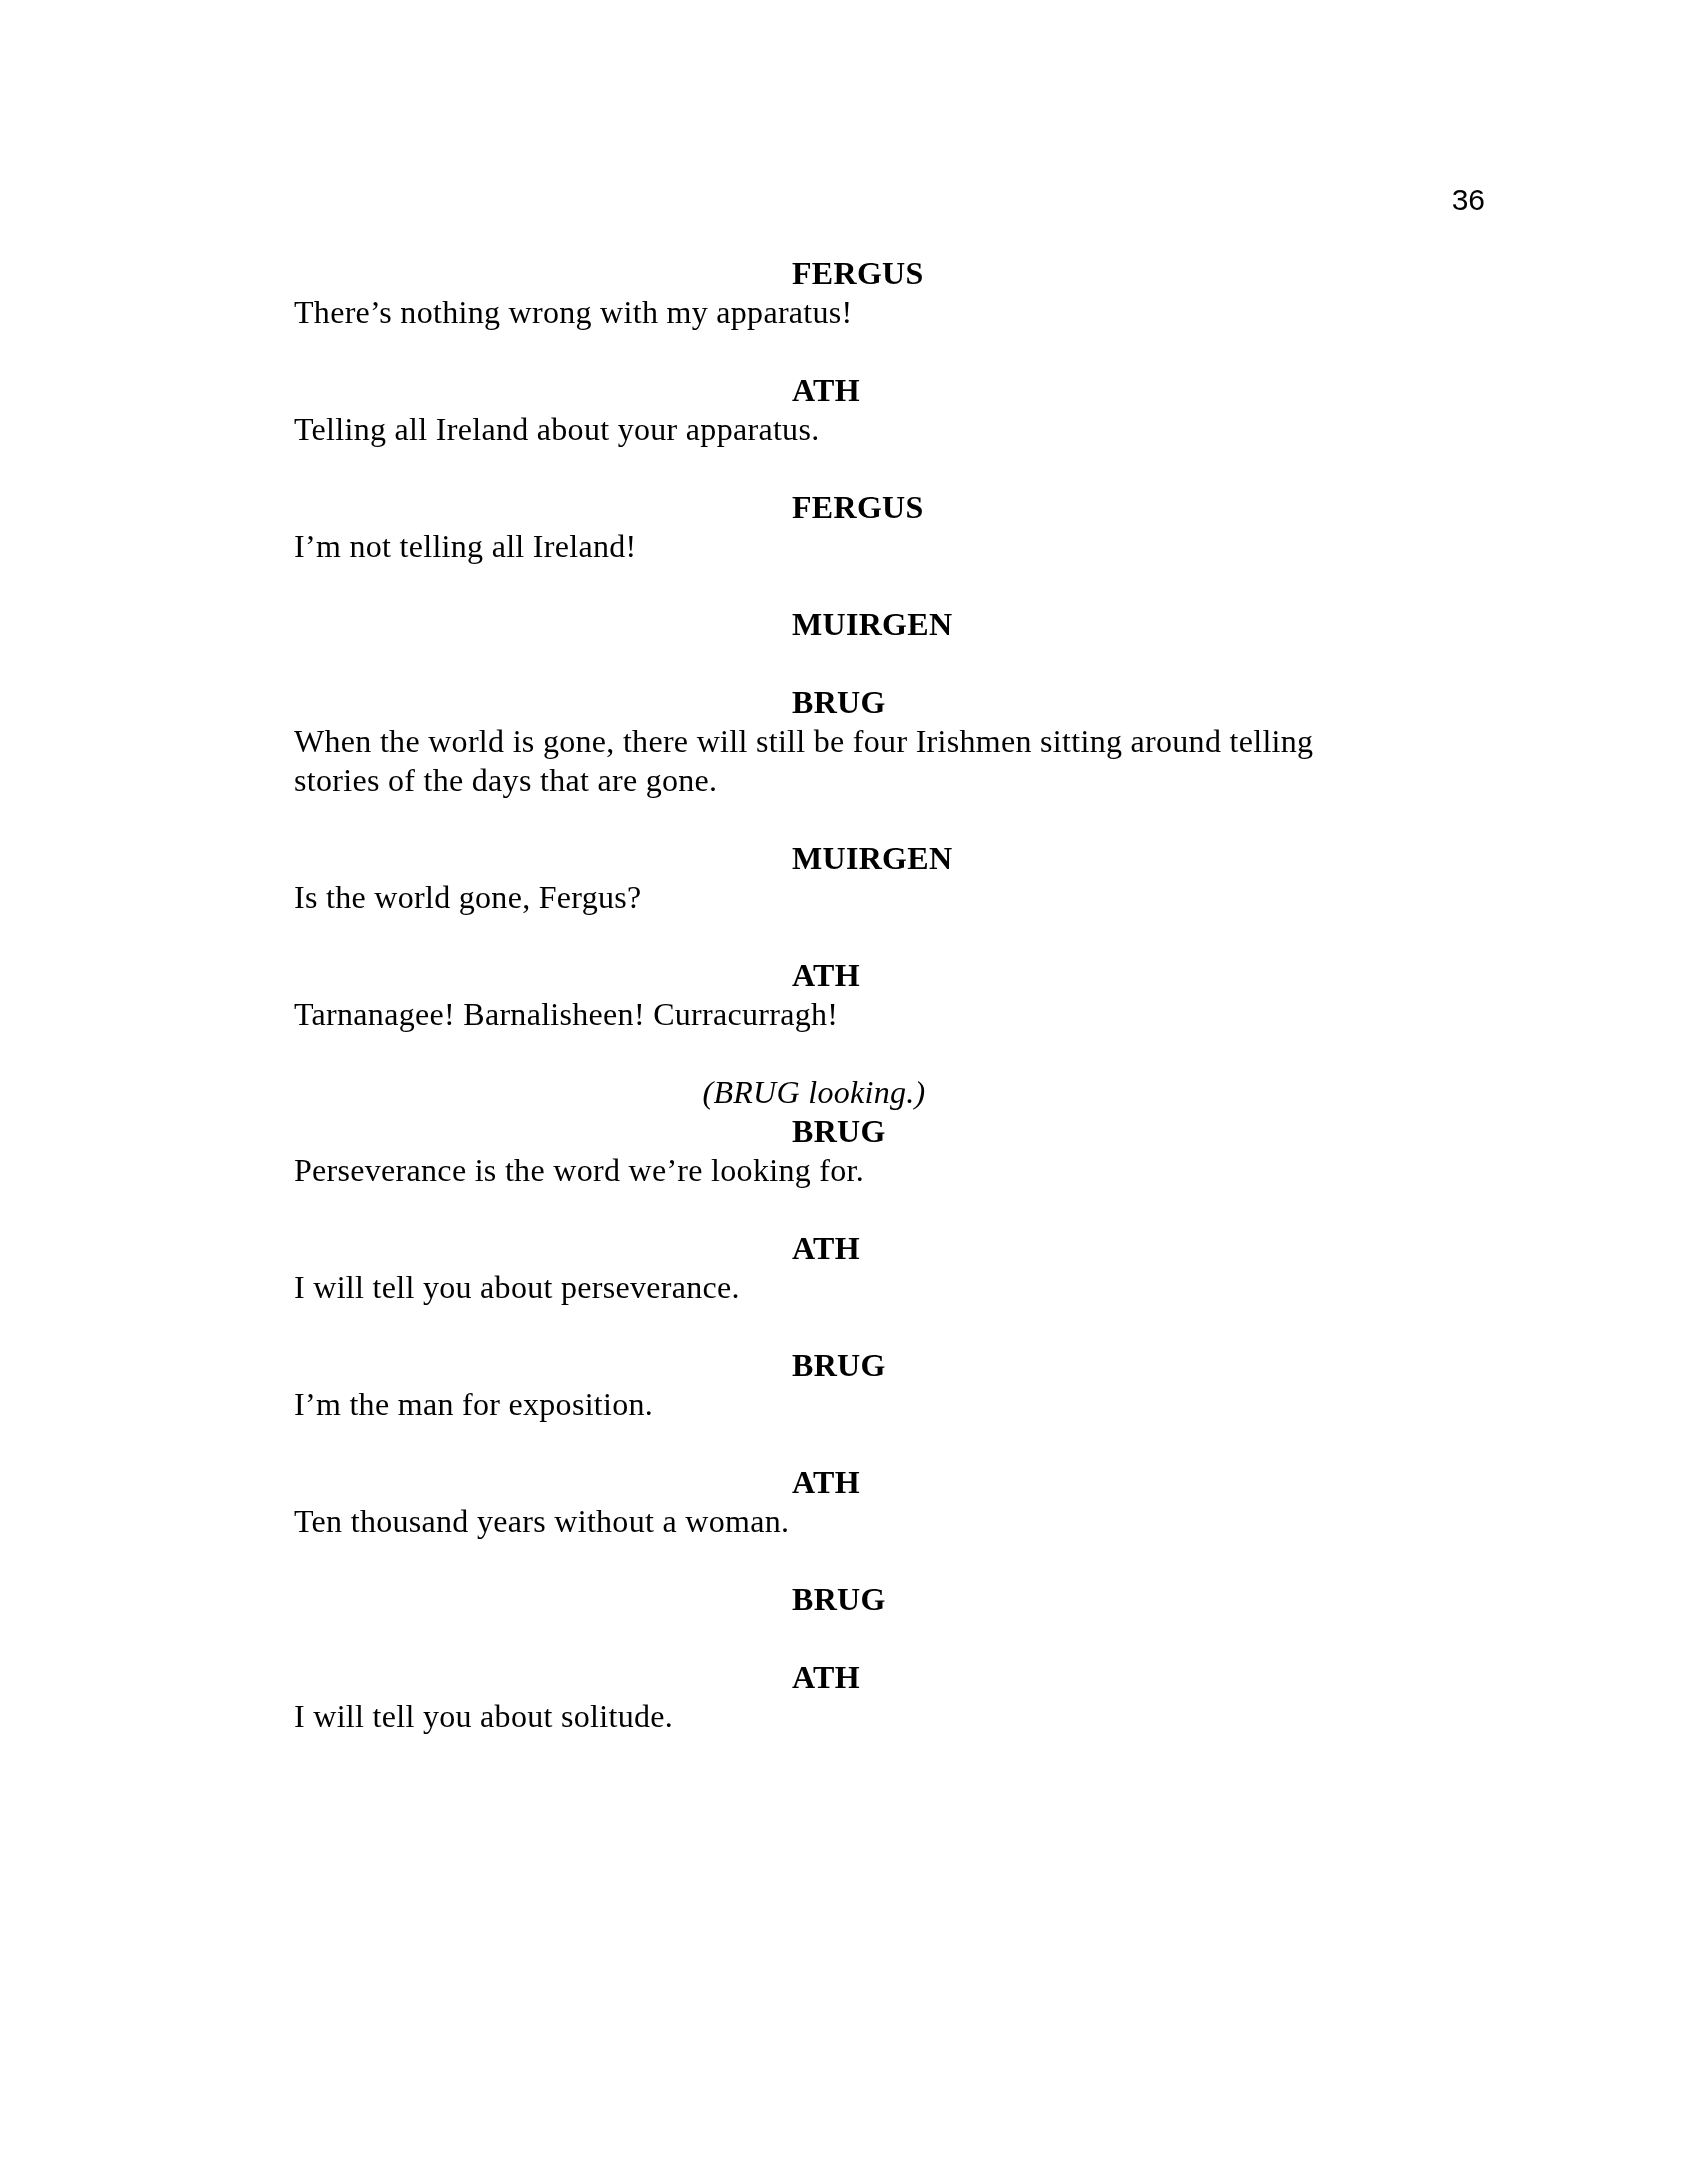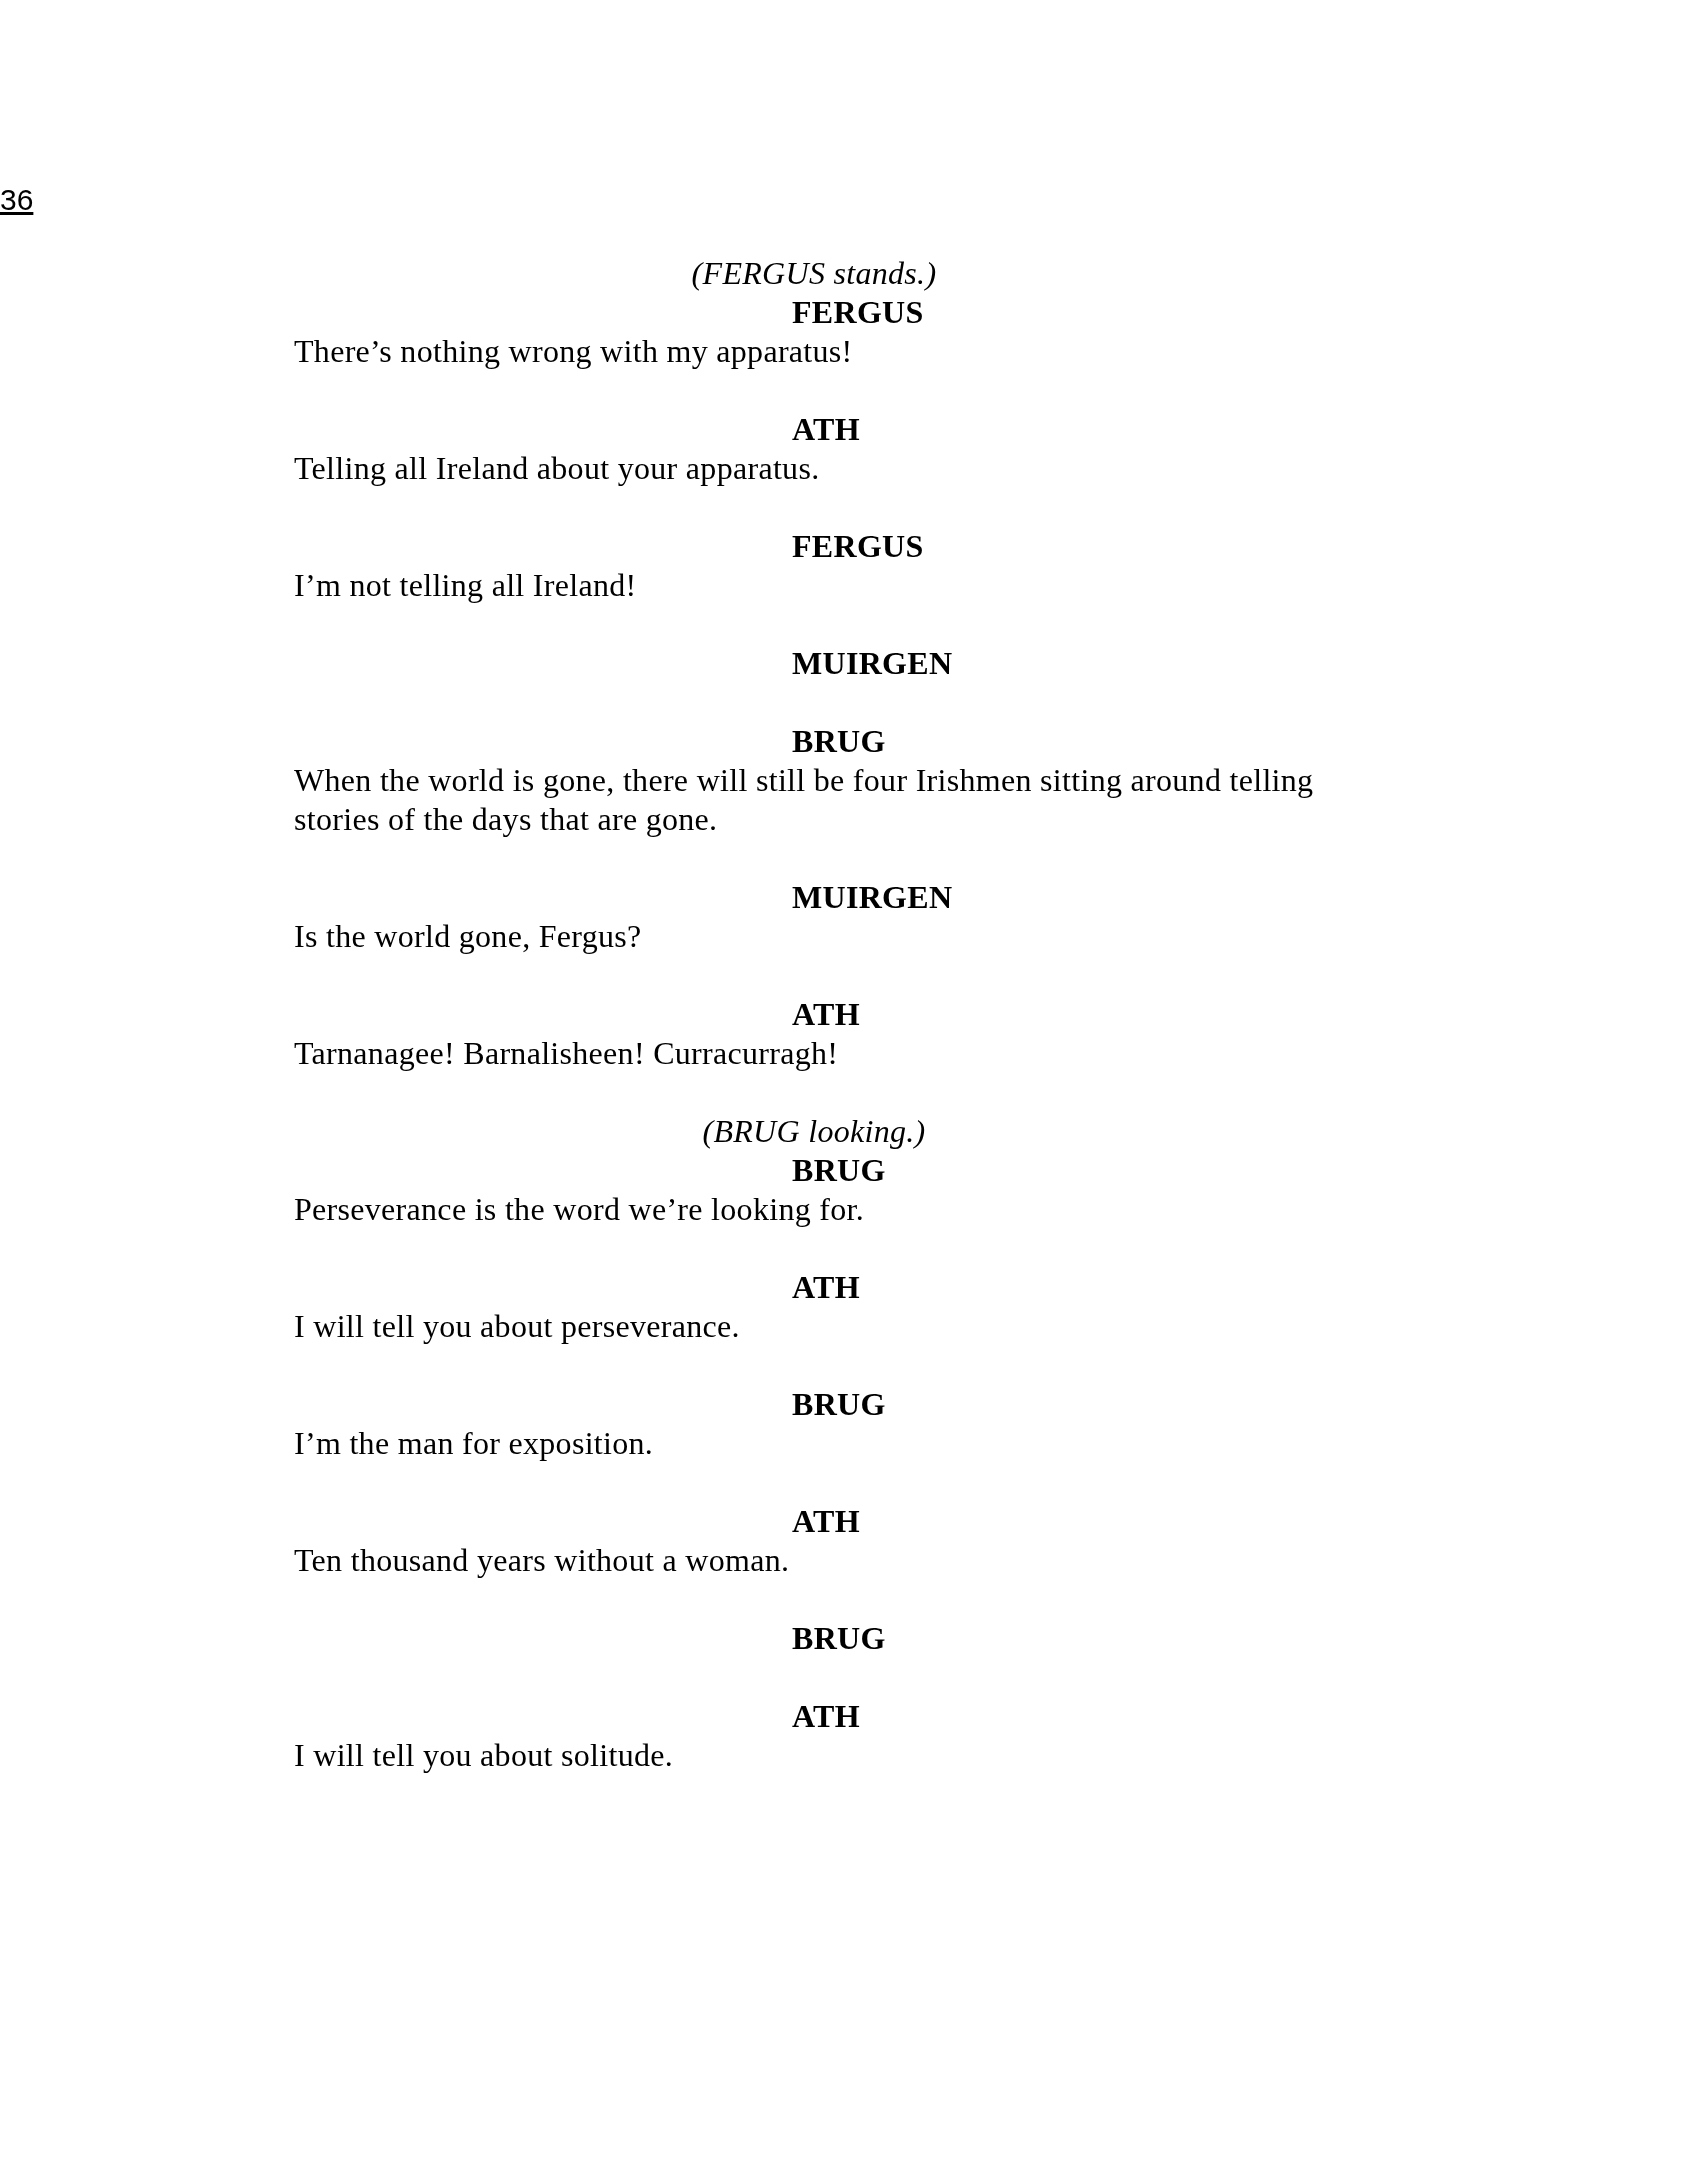--- a/index.html
+++ b/index.html
@@ -19,25 +19,25 @@
     overflow: hidden;
   }
   .page {
     width: 1683px;
     height: 2178px;
     background: #ffffff;
   }
   .page-number-row {
     padding-top: 182px;
     padding-right: 198px;
+    text-align: right;
     font-family: "Liberation Sans", sans-serif;
     font-size: 30px;
     line-height: 36px;
     letter-spacing: 0;
-    text-decoration: underline;
   }
   .content {
     margin-left: 294px;
     width: 1134px;
     padding-top: 36px;
   }
   .block {
     margin-bottom: 39px;
   }
   .direction {
@@ -60,21 +60,20 @@
 
 <div class="page">
 
   <div class="page-number-row">
     <span>36</span>
   </div>
 
   <div class="content">
 
     <div class="block">
-      <div class="direction">(FERGUS stands.)</div>
       <div class="character">FERGUS</div>
       <div class="dialogue-line">There’s nothing wrong with my apparatus!</div>
     </div>
 
     <div class="block">
       <div class="character">ATH</div>
       <div class="dialogue-line">Telling all Ireland about your apparatus.</div>
     </div>
 
     <div class="block">

